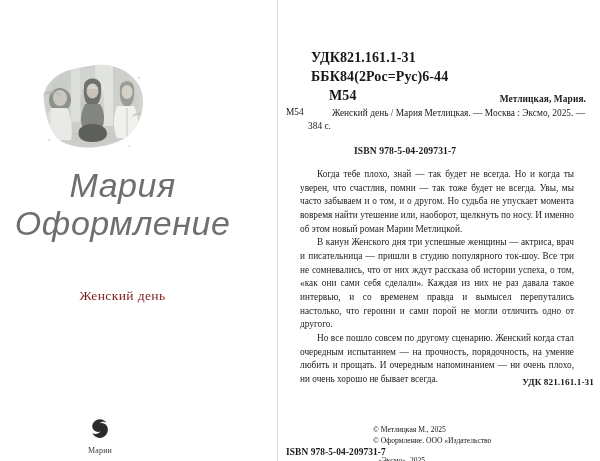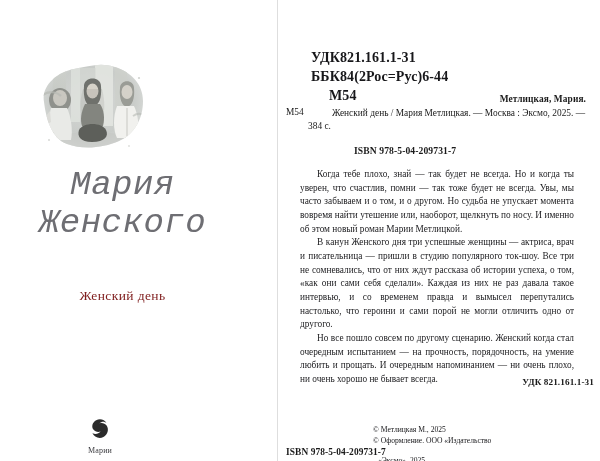--- a/index.html
+++ b/index.html
@@ -46,21 +46,21 @@
   }
   .cover-art svg { display: block; width: 122px; height: 100px; }
 
   .author-name {
     position: absolute;
     left: 0;
     top: 168px;
     width: 245px;
     text-align: center;
     color: #6e6e73;
-    font-family: Liberation Mono, monospace;
+    font-family: Liberation Sans, sans-serif;
     font-style: italic;
     line-height: 1.0;
   }
   .author-first {
     display: block;
     font-size: 34px;
     letter-spacing: 0.5px;
   }
   .author-last {
     display: block;
@@ -262,21 +262,21 @@
         </g>
 
         <circle cx="108" cy="22" r="1.1" fill="#c6c8c4" opacity="0.8"></circle>
         <circle cx="18" cy="84" r="1" fill="#c6c8c4" opacity="0.7"></circle>
         <circle cx="98" cy="90" r="0.9" fill="#cdcfca" opacity="0.7"></circle>
       </svg>
     </div>
 
     <div class="author-name">
       <span class="author-first">Мария</span>
-      <span class="author-last">Женского</span>
+      <span class="author-last">Оформление</span>
     </div>
 
     <div class="book-title">Женский день</div>
 
     <div class="imprint">
       <span class="imprint-logo">
         <svg viewBox="0 0 26 28" xmlns="http://www.w3.org/2000/svg" aria-hidden="true">
           <path d="M19.5 7.2 C17.8 3.6 13.0 2.2 9.2 4.2 C5.4 6.2 4.2 10.6 6.4 13.6
                    C8.0 15.8 11.0 16.6 13.6 15.6 C11.4 18.0 8.0 18.6 5.4 17.0
                    C7.0 21.2 12.2 23.2 16.4 21.0 C20.8 18.7 22.2 13.4 19.6 9.6

